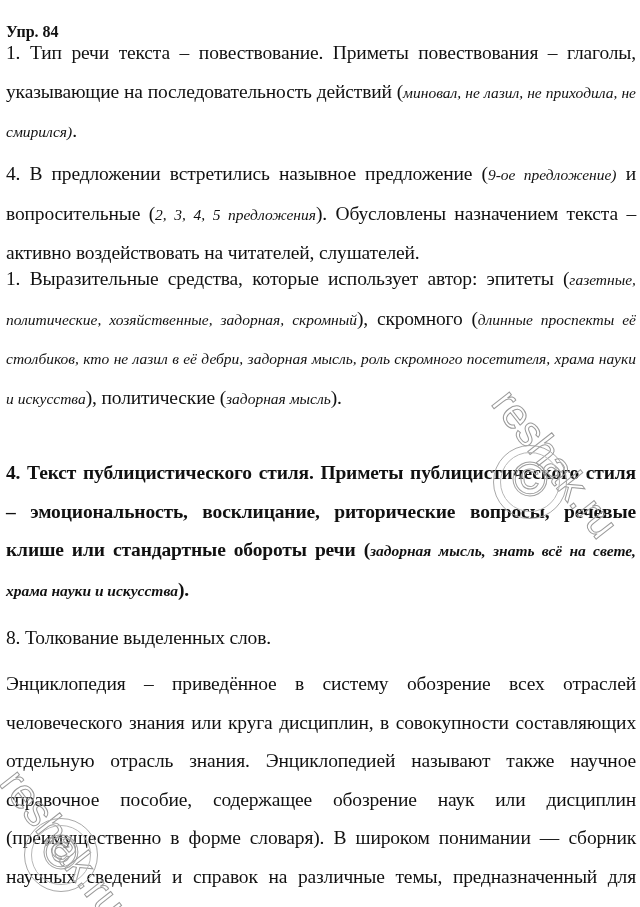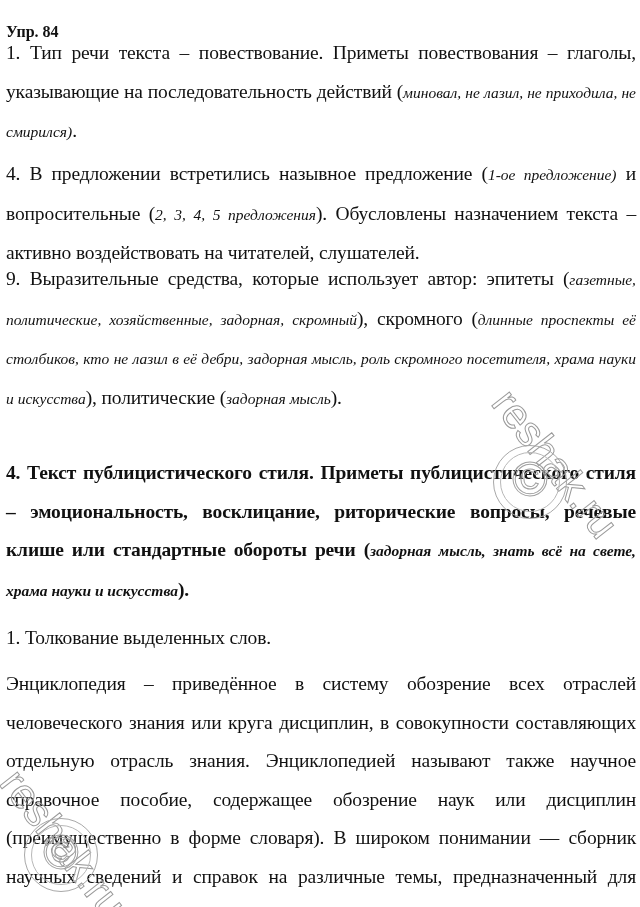--- a/index.html
+++ b/index.html
@@ -46,27 +46,27 @@
   }
 </style>
 </head>
 <body>
 
 <div class="page">
   <div class="title">Упр. 84</div>
 
   <div class="para p1"><span>1. Тип речи текста – повествование. Приметы повествования – глаголы, указывающие на последовательность действий (</span><i>миновал, не лазил, не приходила, не смирился)</i><span>.</span></div>
 
-  <div class="para p2"><span>4. В предложении встретились назывное предложение (</span><i>1-ое предложение)</i><span> и вопросительные (</span><i>2, 3, 4, 5 предложения</i><span>). Обусловлены назначением текста – активно воздействовать на читателей, слушателей.</span></div>
+  <div class="para p2"><span>4. В предложении встретились назывное предложение (</span><i>9-ое предложение)</i><span> и вопросительные (</span><i>2, 3, 4, 5 предложения</i><span>). Обусловлены назначением текста – активно воздействовать на читателей, слушателей.</span></div>
 
-  <div class="para p3"><span>9. Выразительные средства, которые использует автор: эпитеты (</span><i>газетные, политические, хозяйственные, задорная, скромный</i><span>), скромного (</span><i>длинные проспекты её столбиков, кто не лазил в её дебри, задорная мысль, роль скромного посетителя, храма науки и искусства</i><span>), политические (</span><i>задорная мысль</i><span>).</span></div>
+  <div class="para p3"><span>1. Выразительные средства, которые использует автор: эпитеты (</span><i>газетные, политические, хозяйственные, задорная, скромный</i><span>), скромного (</span><i>длинные проспекты её столбиков, кто не лазил в её дебри, задорная мысль, роль скромного посетителя, храма науки и искусства</i><span>), политические (</span><i>задорная мысль</i><span>).</span></div>
 
   <div class="para p4"><span>4. Текст публицистического стиля. Приметы публицистического стиля – эмоциональность, восклицание, риторические вопросы, речевые клише или стандартные обороты речи (</span><i>задорная мысль, знать всё на свете, храма науки и искусства</i><span>).</span></div>
 
-  <div class="para p5">1. Толкование выделенных слов.</div>
+  <div class="para p5">8. Толкование выделенных слов.</div>
 
   <div class="para p6">Энциклопедия – приведённое в систему обозрение всех отраслей человеческого знания или круга дисциплин, в совокупности составляющих отдельную отрасль знания. Энциклопедией называют также научное справочное пособие, содержащее обозрение наук или дисциплин (преимущественно в форме словаря). В широком понимании — сборник научных сведений и справок на различные темы, предназначенный для обширного круга читателей.</div>
 </div>
 
 <div class="wm" style="left:520px; top:380px; transform: rotate(52deg); transform-origin: left top;">reshak.ru</div>
 <div class="wm-c" style="left:493px; top:445px; width:72px; height:72px;">
     <span>©</span>
   </div>
 
 <div class="wm" style="left:28px; top:760px; transform: rotate(52deg); transform-origin: left top;">reshak.ru</div>

